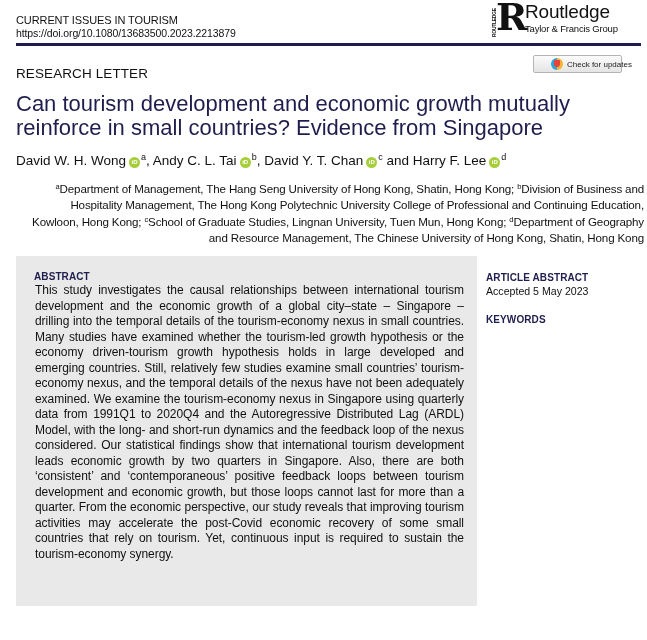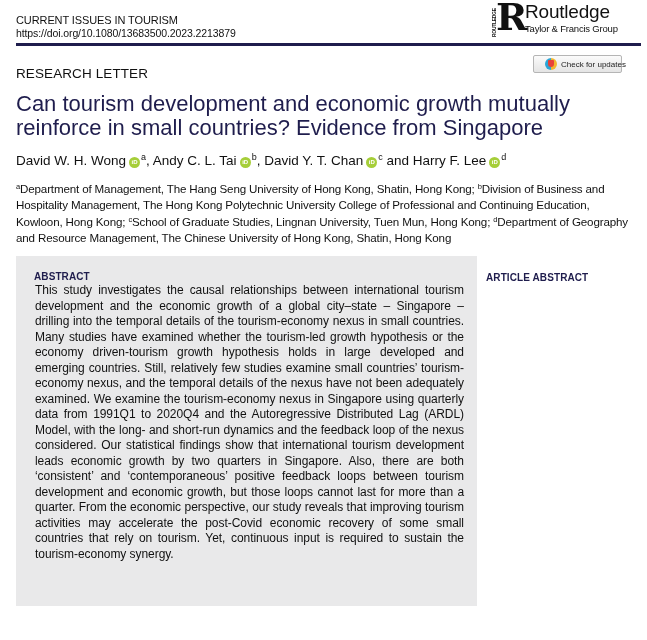--- a/index.html
+++ b/index.html
@@ -13,33 +13,33 @@
   .logo-mark { position: absolute; left: 0; top: 2px; width: 26px; height: 34px; }
   .logo-mark .vtext { position: absolute; left: 0; top: 0; width: 7px; height: 34px; font-size: 5px; writing-mode: vertical-rl; transform: rotate(180deg); color: #111; font-weight: bold; letter-spacing: -0.3px; overflow: hidden; }
   .logo-mark .r { position: absolute; left: 5px; top: -6px; font-family: "DejaVu Serif", serif; font-size: 38px; font-weight: bold; color: #111; line-height: 40px; }
   .logo-name { position: absolute; left: 34px; top: 0; font-size: 19px; line-height: 22px; color: #111; letter-spacing: -0.2px; }
   .logo-sub { position: absolute; left: 34px; top: 22px; font-size: 9.5px; line-height: 12px; color: #111; letter-spacing: -0.2px; }
 
   .rule { position: absolute; left: 16px; top: 43px; width: 625px; height: 3px; background: #1f1d4d; }
 
   .section-label { position: absolute; left: 16px; top: 66px; font-size: 13.5px; line-height: 16px; color: #111; letter-spacing: 0.1px; }
 
-  .updates-btn { position: absolute; left: 533px; top: 55px; width: 89px; height: 18px; border: 1px solid #b5b5b5; border-radius: 2px; background: linear-gradient(#fbfbfb, #e4e4e4); display: flex; align-items: center; padding-left: 11px; cursor: pointer; }
+  .updates-btn { position: absolute; left: 533px; top: 55px; width: 89px; height: 18px; border: 1px solid #b5b5b5; border-radius: 2px; background: linear-gradient(#fbfbfb, #e4e4e4); display: flex; align-items: center; padding-left: 17px; cursor: pointer; }
   .updates-icon { width: 12px; height: 12px; border-radius: 50%; background: conic-gradient(#f2b632 0 50%, #2aa6d8 50% 100%); position: relative; margin-right: 4px; flex: none; }
   .updates-icon::after { content: ""; position: absolute; left: 3px; top: 2px; width: 6px; height: 7px; background: #e8423a; border-radius: 1px 1px 3px 3px; }
   .updates-label { font-size: 8px; color: #222; white-space: nowrap; }
 
   .title { position: absolute; left: 16px; top: 92px; width: 620px; font-size: 22px; line-height: 24px; color: #1f1d4d; font-weight: normal; letter-spacing: 0px; }
 
   .authors { position: absolute; left: 16px; top: 149px; font-size: 13.5px; line-height: 17px; color: #111; white-space: nowrap; }
   .author { display: inline; }
   .orcid { display: inline-block; width: 11px; height: 11px; border-radius: 50%; background: #a6ce39; color: #fff; font-size: 6px; line-height: 11px; text-align: center; font-weight: bold; vertical-align: 1px; margin-left: 3px; }
   .sup { font-size: 9px; vertical-align: 5px; margin-left: 1px; }
 
-  .affils { position: absolute; left: 16px; top: 179px; width: 620px; font-size: 11.6px; line-height: 15.5px; color: #111; letter-spacing: -0.15px; }
+  .affils { position: absolute; left: 24px; top: 179px; width: 620px; font-size: 11.6px; line-height: 15.5px; color: #111; letter-spacing: -0.15px; text-align: right; }
   .affils .asup { font-size: 7.5px; vertical-align: 4px; }
 
   .abstract-box { position: absolute; left: 16px; top: 256px; width: 461px; height: 350px; background: #e9e9ea; }
   .abstract-head { position: absolute; left: 34px; top: 271px; font-size: 10px; font-weight: bold; color: #1f1d4d; letter-spacing: 0.1px; }
   .abstract-body { position: absolute; left: 35px; top: 283px; width: 429px; font-size: 12px; line-height: 15.5px; color: #111; text-align: justify; letter-spacing: -0.05px; }
 
   .side { position: absolute; left: 486px; top: 271px; width: 155px; }
   .side-head { font-size: 10px; font-weight: bold; color: #1f1d4d; line-height: 13px; letter-spacing: 0.1px; }
   .side-line { font-size: 10.6px; line-height: 15.3px; color: #111; }
   .kw-block { margin-top: 14px; }
@@ -76,15 +76,17 @@
 </div>
 
 <p class="affils"><sup class="asup">a</sup><span>Department of Management, The Hang Seng University of Hong Kong, Shatin, Hong Kong; </span><sup class="asup">b</sup><span>Division of Business and Hospitality Management, The Hong Kong Polytechnic University College of Professional and Continuing Education, Kowloon, Hong Kong; </span><sup class="asup">c</sup><span>School of Graduate Studies, Lingnan University, Tuen Mun, Hong Kong; </span><sup class="asup">d</sup><span>Department of Geography and Resource Management, The Chinese University of Hong Kong, Shatin, Hong Kong</span></p>
 
 <div class="abstract-box"></div>
 <div class="abstract-head">ABSTRACT</div>
 <p class="abstract-body">This study investigates the causal relationships between international tourism development and the economic growth of a global city–state – Singapore – drilling into the temporal details of the tourism-economy nexus in small countries. Many studies have examined whether the tourism-led growth hypothesis or the economy driven-tourism growth hypothesis holds in large developed and emerging countries. Still, relatively few studies examine small countries’ tourism-economy nexus, and the temporal details of the nexus have not been adequately examined. We examine the tourism-economy nexus in Singapore using quarterly data from 1991Q1 to 2020Q4 and the Autoregressive Distributed Lag (ARDL) Model, with the long- and short-run dynamics and the feedback loop of the nexus considered. Our statistical findings show that international tourism development leads economic growth by two quarters in Singapore. Also, there are both ‘consistent’ and ‘contemporaneous’ positive feedback loops between tourism development and economic growth, but those loops cannot last for more than a quarter. From the economic perspective, our study reveals that improving tourism activities may accelerate the post-Covid economic recovery of some small countries that rely on tourism. Yet, continuous input is required to sustain the tourism-economy synergy.</p>
 
 <div class="side">
   <div class="side-head">ARTICLE ABSTRACT</div>
+  <div class="side-line">Accepted 5 May 2023</div>
   <div class="kw-block">
+    <div class="side-head">KEYWORDS</div>
   </div>
 </div>
 
 </body></html>

